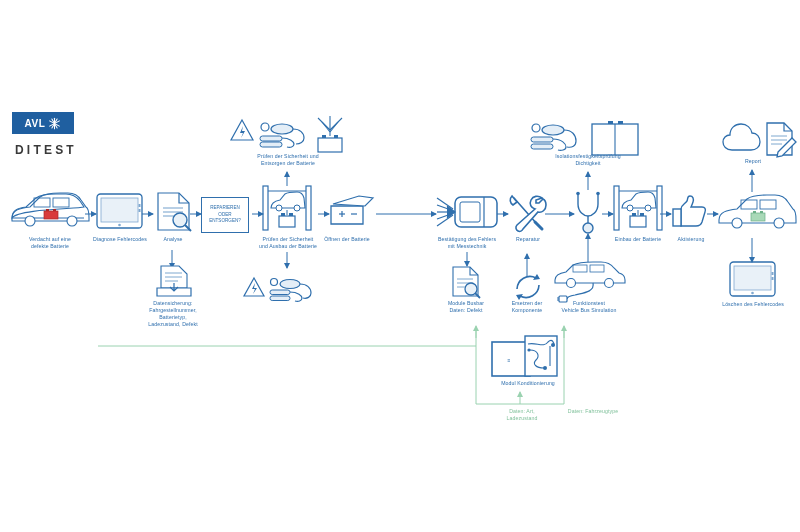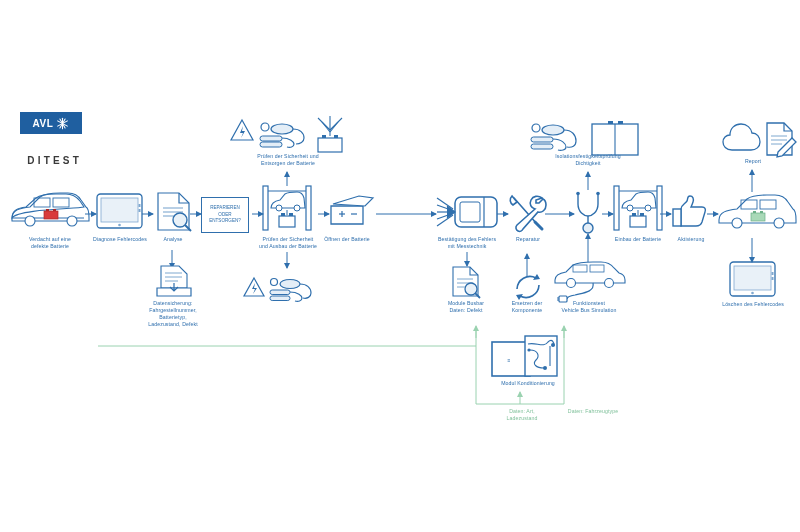--- a/index.html
+++ b/index.html
@@ -31,45 +31,45 @@
     font-size: 5.2px;
     line-height: 7px;
     color: #2f6fad;
     letter-spacing: 0.1px;
     white-space: pre-line;
     margin-top: 2px;
   }
   .lbl.green { color: #7fc09a; }
   .logo {
     position: absolute;
-    left: 20px;
+    left: 12px;
     top: 112px;
     width: 62px;
-    text-align: right;
+    text-align: center;
   }
   .logo-box {
     background: #1f5fa0;
     color: #ffffff;
     height: 22px;
     display: flex;
     align-items: center;
     justify-content: center;
     gap: 3px;
   }
   .logo-text {
     font-size: 10px;
     font-weight: bold;
     letter-spacing: 0.5px;
   }
   .logo-sub {
-    font-size: 10px;
+    font-size: 12px;
     font-weight: bold;
     letter-spacing: 3.2px;
     color: #3a3a3a;
-    margin-top: 21px;
+    margin-top: 9px;
     padding-left: 3px;
   }
   .decision {
     position: absolute;
     border: 1.2px solid #2f6fad;
     width: 46px;
     height: 34px;
     display: flex;
     align-items: center;
     justify-content: center;

